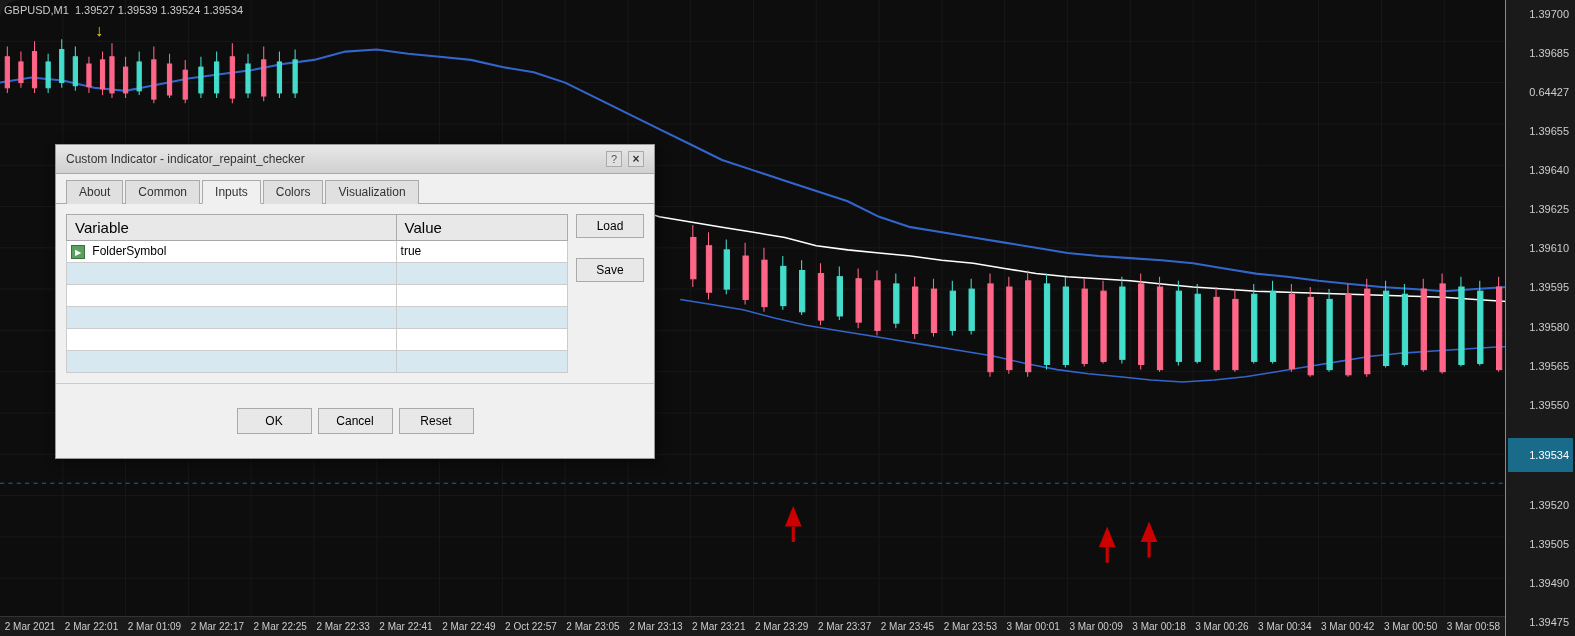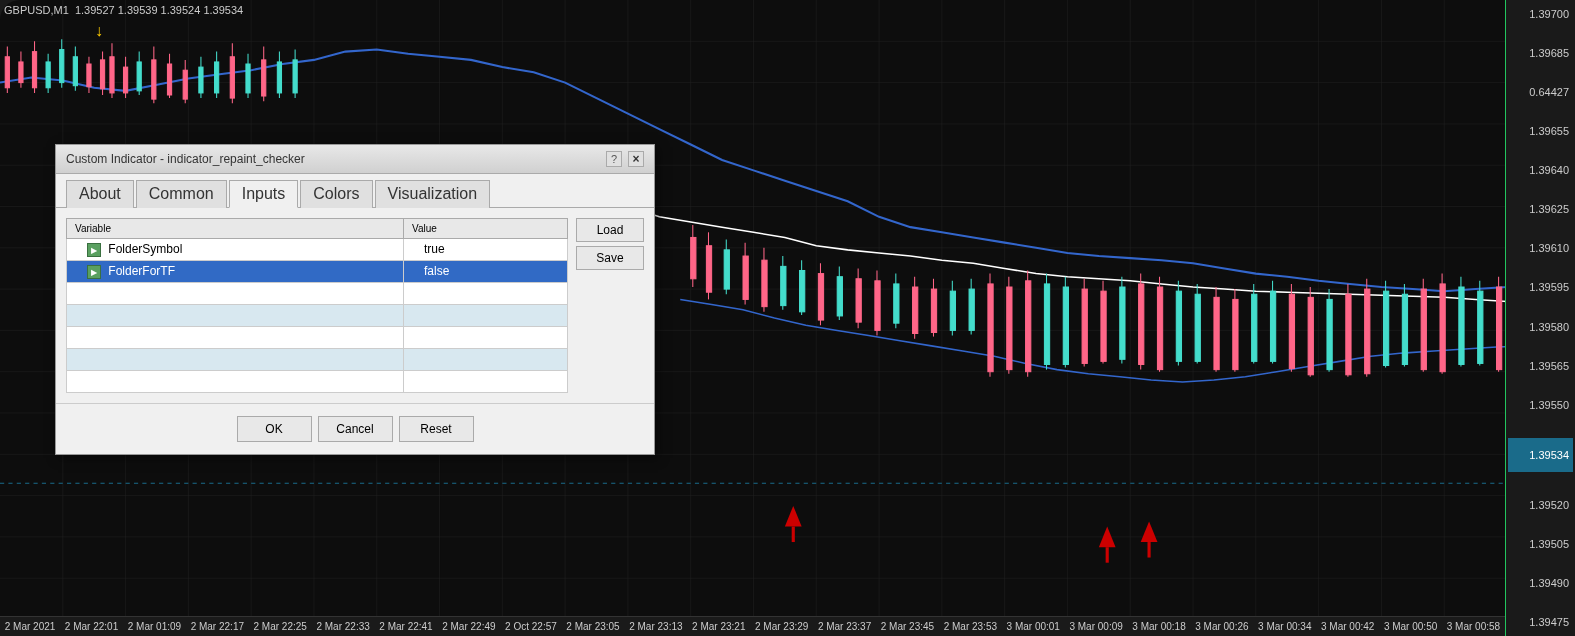--- a/index.html
+++ b/index.html
@@ -171,21 +171,21 @@
       gap: 2px;
       border-bottom: 1px solid #aaa;
     }
 
     .tab {
       padding: 4px 12px;
       border: 1px solid #aaa;
       border-bottom: none;
       background: #e0e0e0;
       cursor: pointer;
-      font-size: 16px;
+      font-size: 12px;
       color: #333;
       margin-bottom: -1px;
     }
 
     .tab.active {
       background: #f0f0f0;
       border-bottom: 1px solid #f0f0f0;
       z-index: 1;
       position: relative;
     }
@@ -203,26 +203,26 @@
       background: #fff;
       border: 1px solid #aaa;
     }
 
     .params-table th {
       background: #e8e8e8;
       border: 1px solid #aaa;
       padding: 4px 8px;
       text-align: left;
       font-weight: normal;
-      font-size: 10px;
+      font-size: 15px;
     }
 
     .params-table td {
       border: 1px solid #ccc;
-      padding: 3px 20px;
+      padding: 3px 4px;
       font-size: 12px;
     }
 
     .params-table tr:nth-child(even) td {
       background: #d8e8f0;
     }
 
     .params-table tr:nth-child(odd) td {
       background: #fff;
     }
@@ -251,38 +251,38 @@
       gap: 8px;
     }
 
     .table-container {
       flex: 1;
     }
 
     .load-save-buttons {
       display: flex;
       flex-direction: column;
-      gap: 4px;
+      gap: 20px;
       justify-content: flex-start;
       padding-top: 0;
     }
 
     .btn-load-save {
       width: 68px;
       padding: 4px 8px;
       background: #e8e8e8;
       border: 1px solid #aaa;
       cursor: pointer;
       font-size: 12px;
       text-align: center;
     }
 
     
     .dialog-buttons {
-      padding: 12px 10px;
+      padding: 24px 10px;
       display: flex;
       justify-content: center;
       gap: 6px;
       background: #f0f0f0;
       border-top: 1px solid #ccc;
     }
 
     .btn-action {
       width: 75px;
       padding: 5px 0;
@@ -678,27 +678,20 @@
               </tr>
             </thead>
             <tbody>
               <tr>
                 <td>
                   <span class="var-icon bool">▶</span>
                   <span>FolderSymbol</span>
                 </td>
                 <td>true</td>
               </tr>
-              <tr style="background:#316ac5; color:#fff;">
-                <td style="background:#316ac5; color:#fff;">
-                  <span class="var-icon bool">▶</span>
-                  <span>FolderForTF</span>
-                </td>
-                <td style="background:#316ac5; color:#fff;">false</td>
-              </tr>
 
               <tr style="height:22px;">
                   <td></td>
                   <td></td>
                 </tr>
               <tr style="height:22px;">
                   <td></td>
                   <td></td>
                 </tr>
               <tr style="height:22px;">

